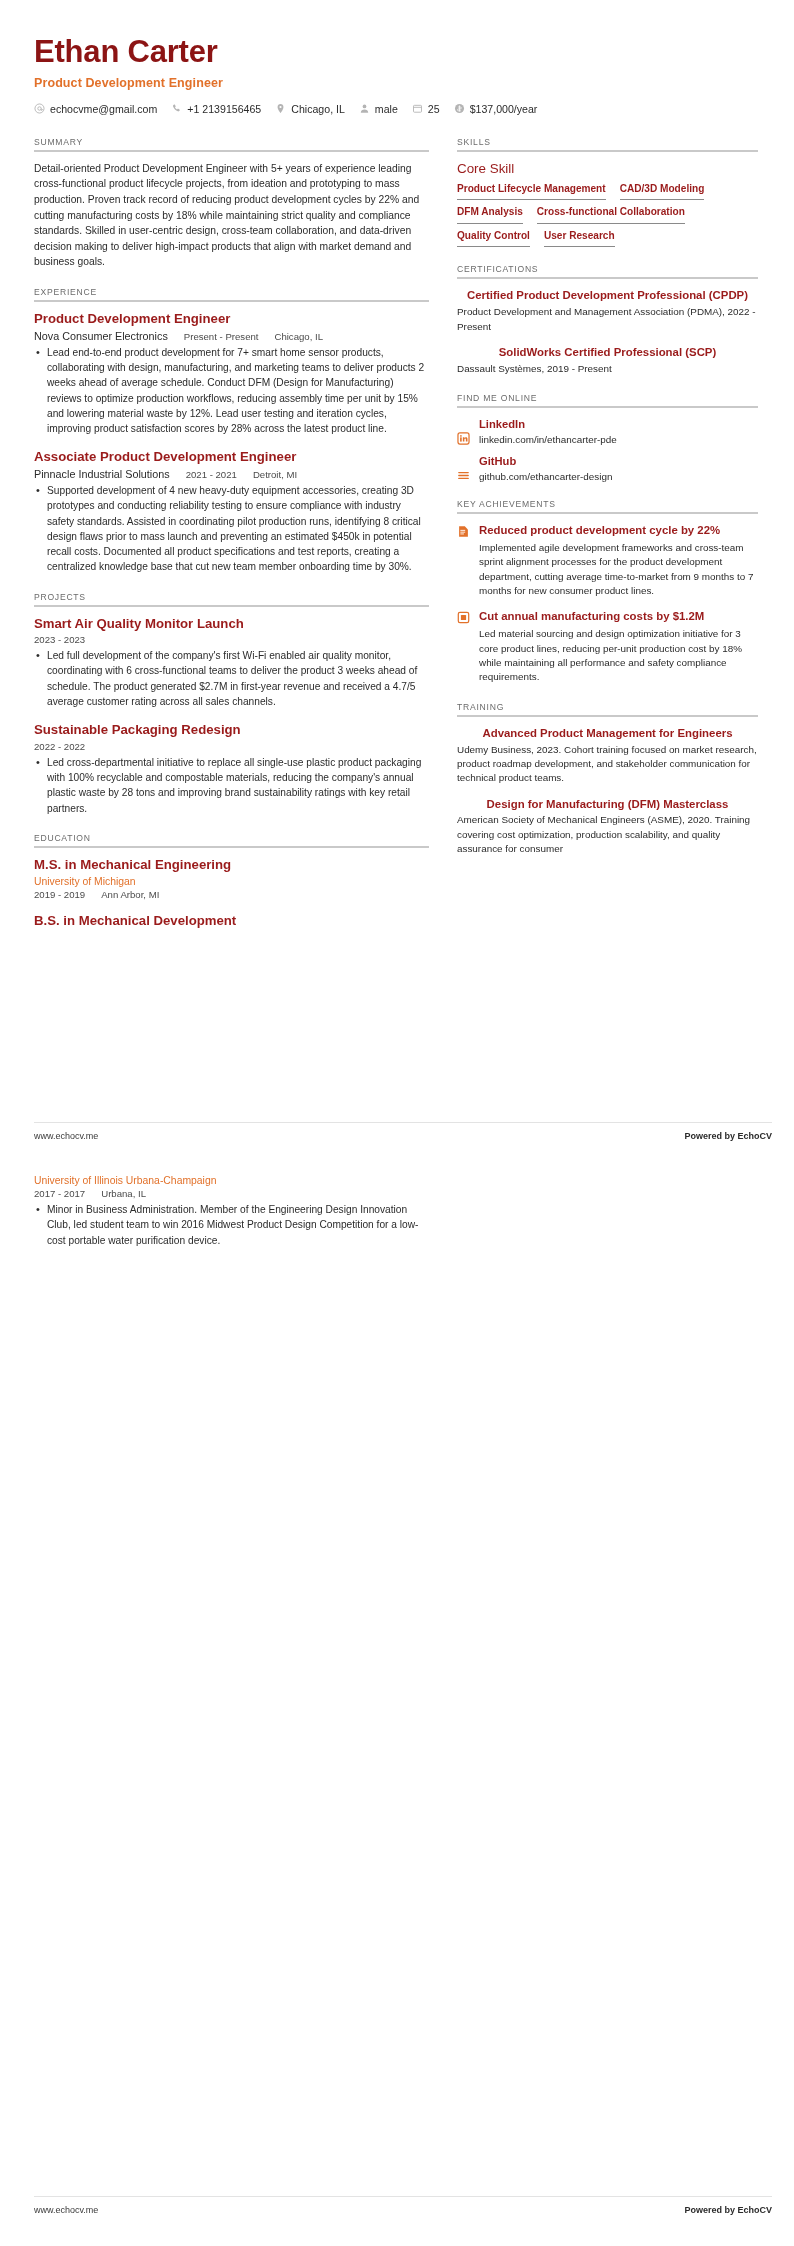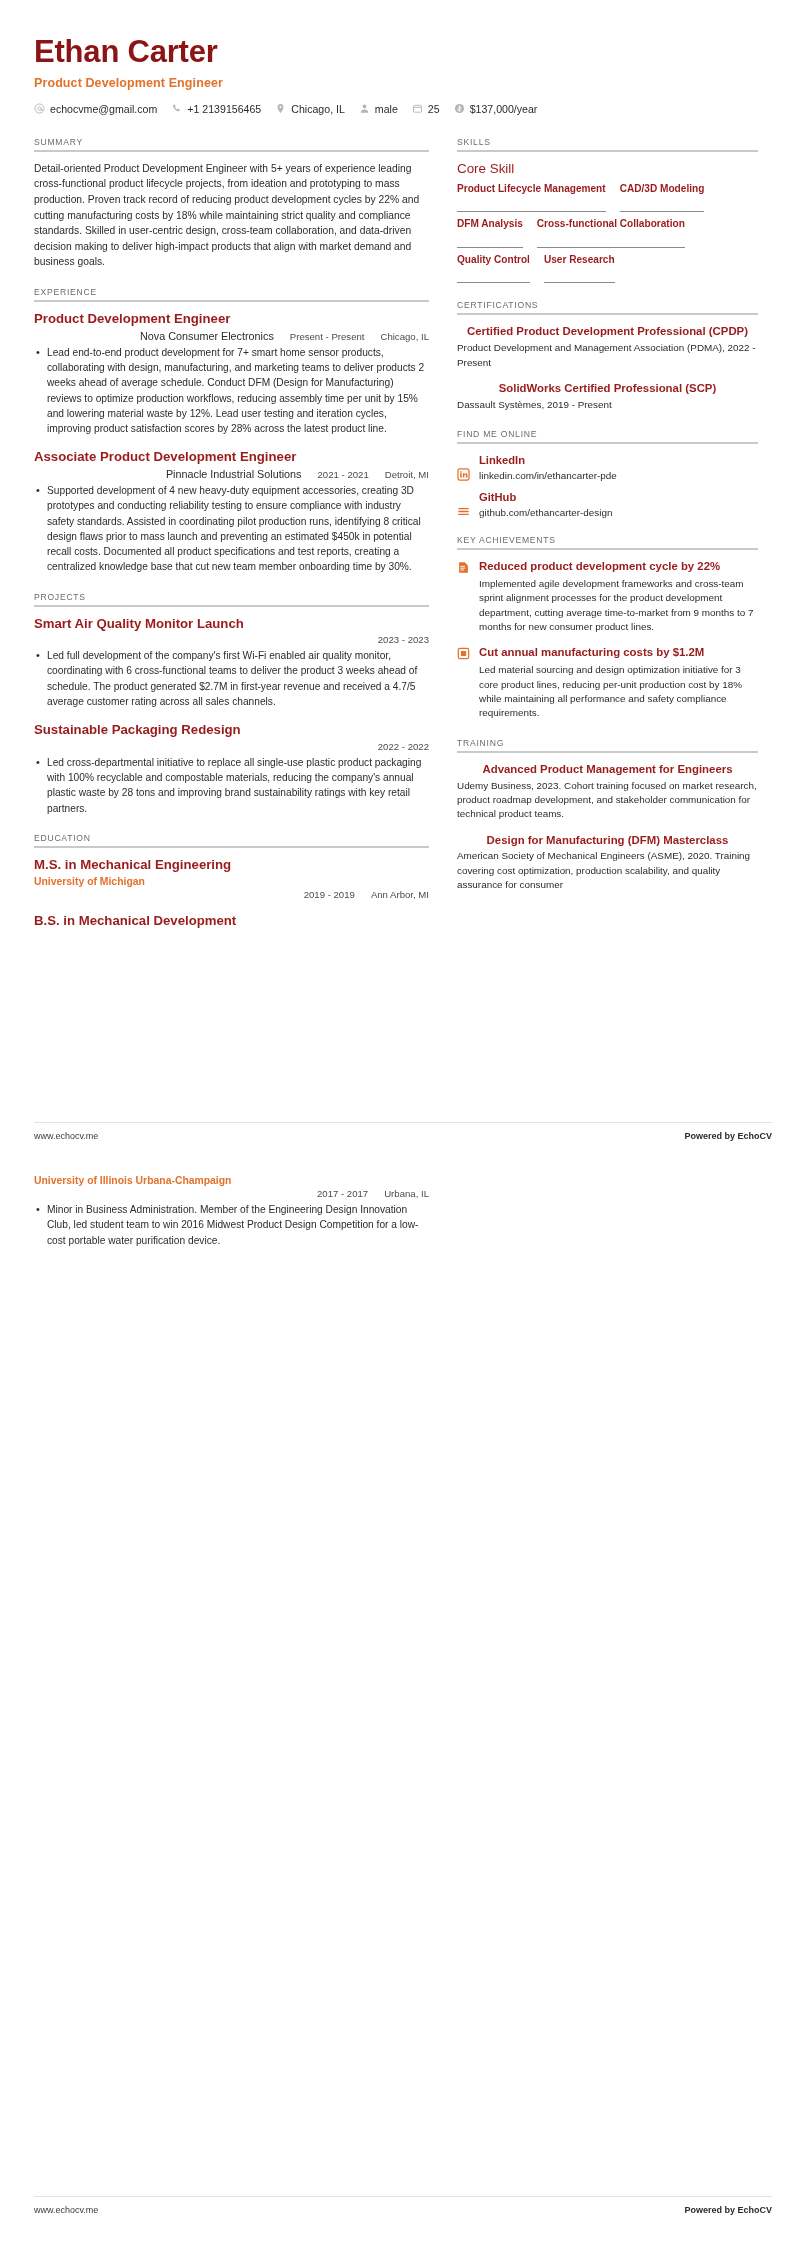--- a/index.html
+++ b/index.html
@@ -95,28 +95,27 @@
     color:#9a1b1b;
     line-height:1.25;
     margin-bottom:2px;
   }
   .entry-meta{
     display:flex;
     align-items:baseline;
     gap:16px;
     flex-wrap:wrap;
     margin-bottom:3px;
-    justify-content:flex-end;
   }
   .org{font-size:10.8px;color:#2b2b2b;}
   .dates{font-size:9.6px;color:#4b4b4b;}
   .loc{font-size:9.6px;color:#4b4b4b;}
   .entry-school{
     font-size:10.4px;
-    font-weight:700;
+    font-weight:400;
     color:#e2712a;
     margin-bottom:2px;
   }
   ul.bullets{
     margin:2px 0 0 0;
     padding-left:13px;
     list-style:none;
   }
   ul.bullets li{
     position:relative;
@@ -138,21 +137,21 @@
     font-size:13.4px;
     color:#9a1b1b;
     margin-bottom:7px;
     font-weight:400;
   }
   .skill-rows{display:flex;flex-wrap:wrap;gap:6px 14px;}
   .skill{
     font-size:10.1px;
     font-weight:700;
     color:#9a1b1b;
-    padding-bottom:16px;
+    padding-bottom:4px;
     border-bottom:1px solid #8a8a8a;
     line-height:1.25;
   }
   
   .cert{margin-bottom:11px;}
   .cert:last-child{margin-bottom:0;}
   .cert-title{
     font-size:11.4px;
     font-weight:700;
     color:#9a1b1b;

